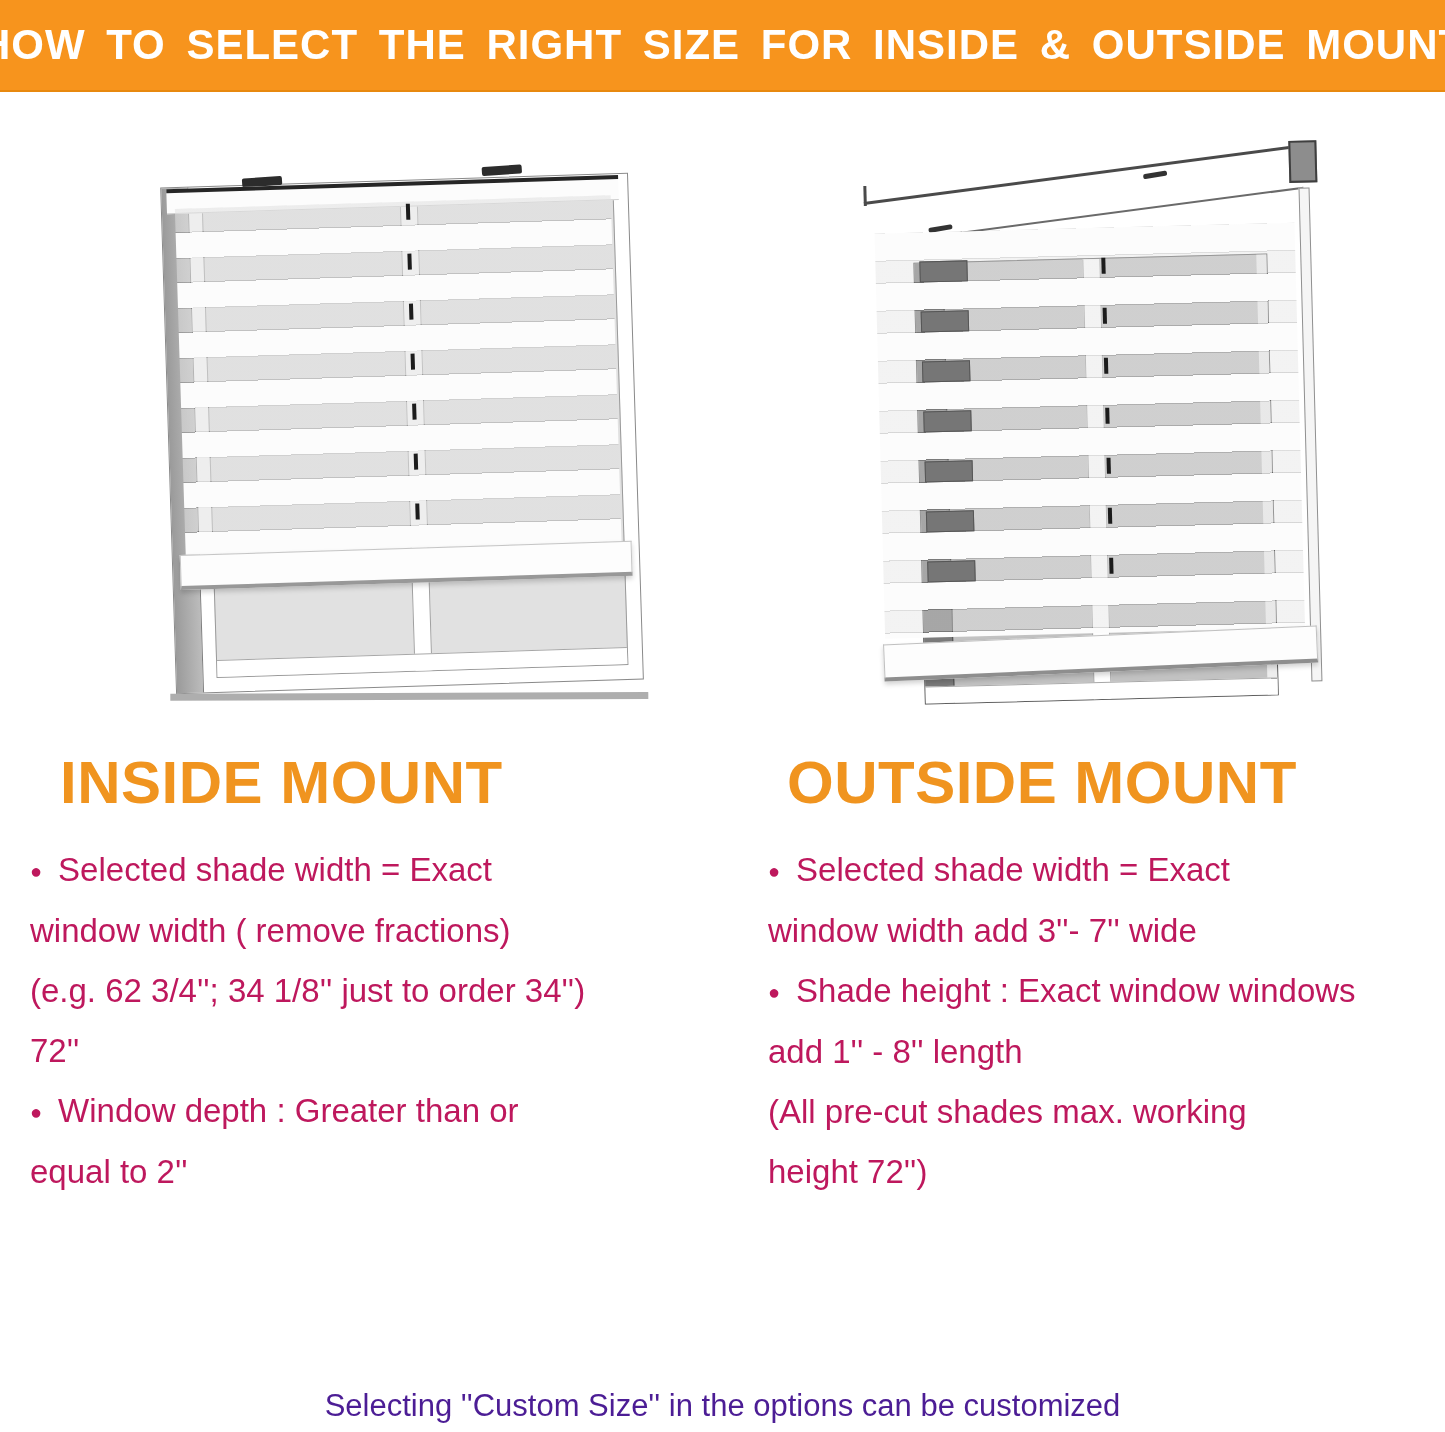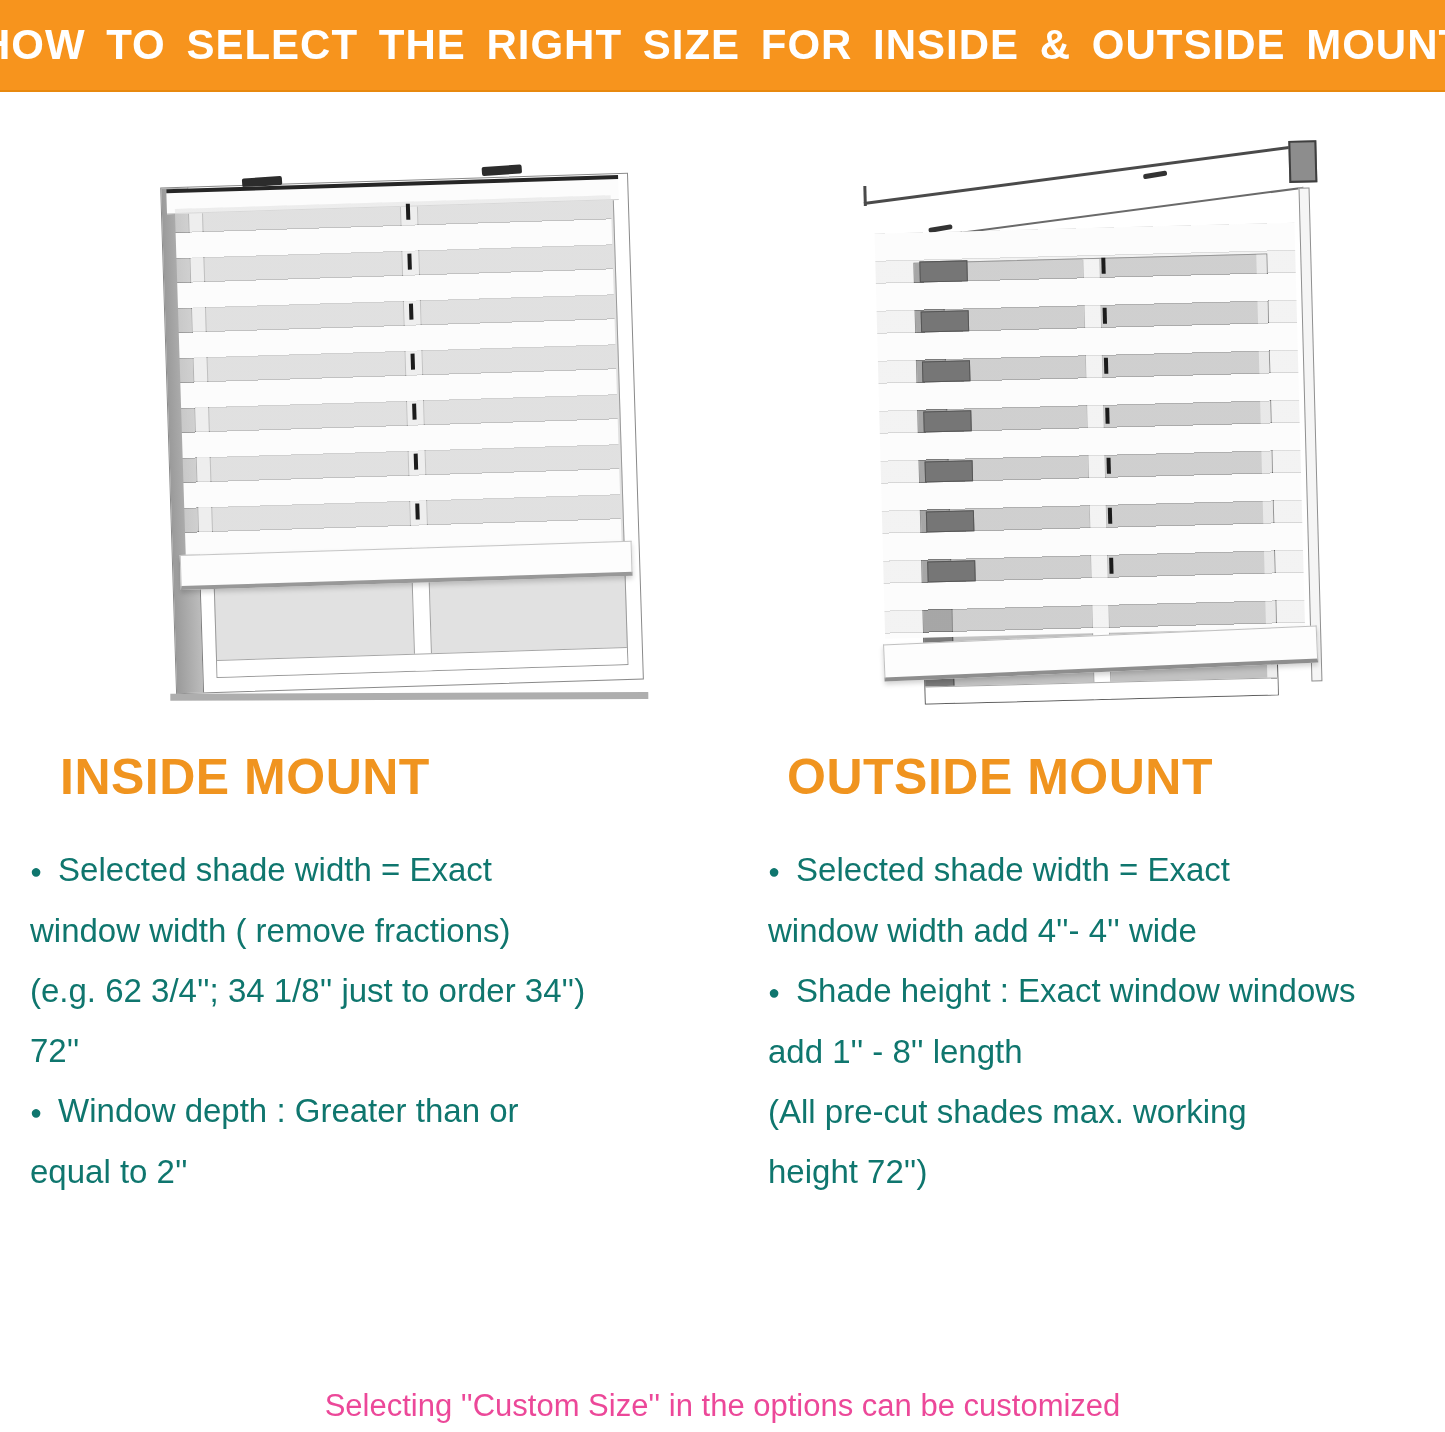--- a/index.html
+++ b/index.html
@@ -63,34 +63,34 @@
       rgba(226,226,226,0.42) 28px 49px, rgba(110,110,110,0.28) 49px 50px);}
   .r-bar{left:10px;top:497px;width:432px;height:32px;background:#fdfdfd;border:1px solid #c0c0c0;
          border-bottom:4px solid #8e8e8e;transform:rotate(-1deg);box-shadow:0 3px 5px rgba(0,0,0,0.18);}
 
   
   .marks{position:absolute;inset:0;pointer-events:none;}
   .dash{position:absolute;width:4px;height:16px;background:#1c1c1c;}
   .jamb{position:absolute;width:46px;height:19px;background:#767676;border:1px solid #565656;}
 
   
-  .colhead{position:absolute;margin:0;font-size:50px;font-weight:bold;color:#F0941F;
+  .colhead{position:absolute;margin:0;font-size:60px;font-weight:bold;color:#F0941F;
            letter-spacing:0.5px;white-space:nowrap;}
   .colhead.left{left:60px;top:748px;}
   .colhead.right{left:787px;top:748px;}
 
   
-  .bullets{position:absolute;font-size:33px;line-height:60px;color:#0f766e;}
+  .bullets{position:absolute;font-size:33px;line-height:60px;color:#be185d;}
   .bullets.left{left:30px;top:840px;width:680px;}
   .bullets.right{left:768px;top:840px;width:670px;}
   .line{white-space:nowrap;}
   .bullet{display:inline-block;font-size:20px;vertical-align:3px;margin-right:16px;}
 
   
-  .footer{position:absolute;left:0;right:0;top:1388px;text-align:center;font-size:31px;color:#ec4899;}
+  .footer{position:absolute;left:0;right:0;top:1388px;text-align:center;font-size:31px;color:#4c1d95;}
 </style>
 </head>
 <body>
 
 <div class="page">
 
   <header class="banner">
     <span>HOW TO SELECT THE RIGHT SIZE FOR INSIDE &amp; OUTSIDE MOUNT</span>
   </header>
 
@@ -165,21 +165,21 @@
   <div class="bullets left">
       <div class="line"><span class="bullet">●</span><span>Selected shade width = Exact</span></div>
       <div class="line"><span>window width ( remove fractions)</span></div>
       <div class="line"><span>(e.g. 62 3/4''; 34 1/8'' just to order 34'')</span></div>
       <div class="line"><span>72''</span></div>
       <div class="line"><span class="bullet">●</span><span>Window depth : Greater than or</span></div>
       <div class="line"><span>equal to 2''</span></div>
     </div>
   <div class="bullets right">
       <div class="line"><span class="bullet">●</span><span>Selected shade width = Exact</span></div>
-      <div class="line"><span>window width add 4''- 4'' wide</span></div>
+      <div class="line"><span>window width add 3''- 7'' wide</span></div>
       <div class="line"><span class="bullet">●</span><span>Shade height : Exact window windows</span></div>
       <div class="line"><span>add 1'' - 8'' length</span></div>
       <div class="line"><span>(All pre-cut shades max. working</span></div>
       <div class="line"><span>height 72'')</span></div>
     </div>
 
   <div class="footer">Selecting ''Custom Size'' in the options can be customized</div>
 
 </div>
 

